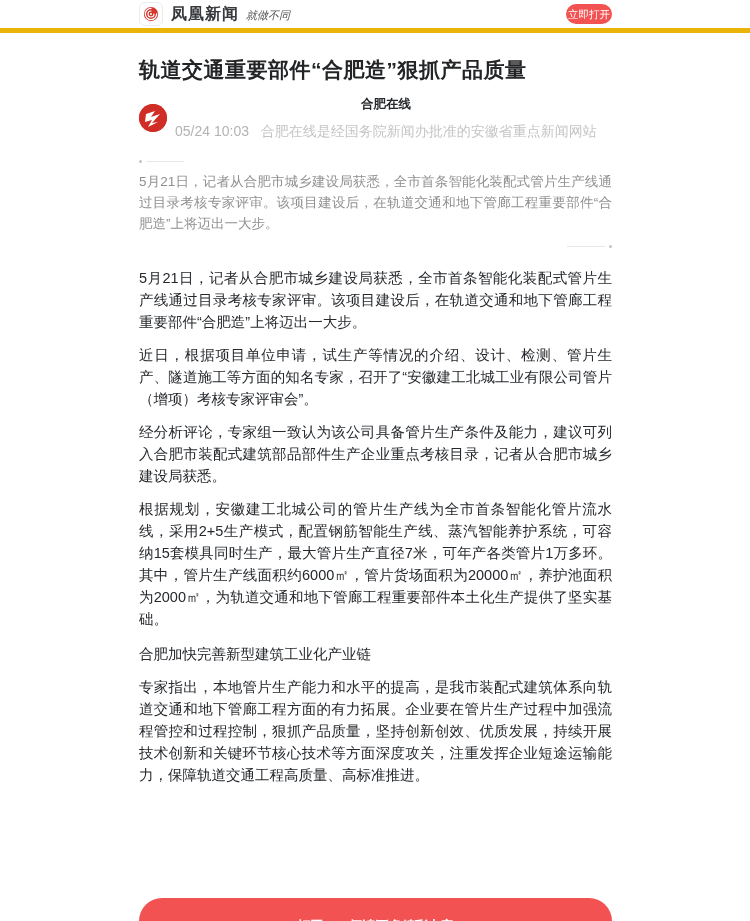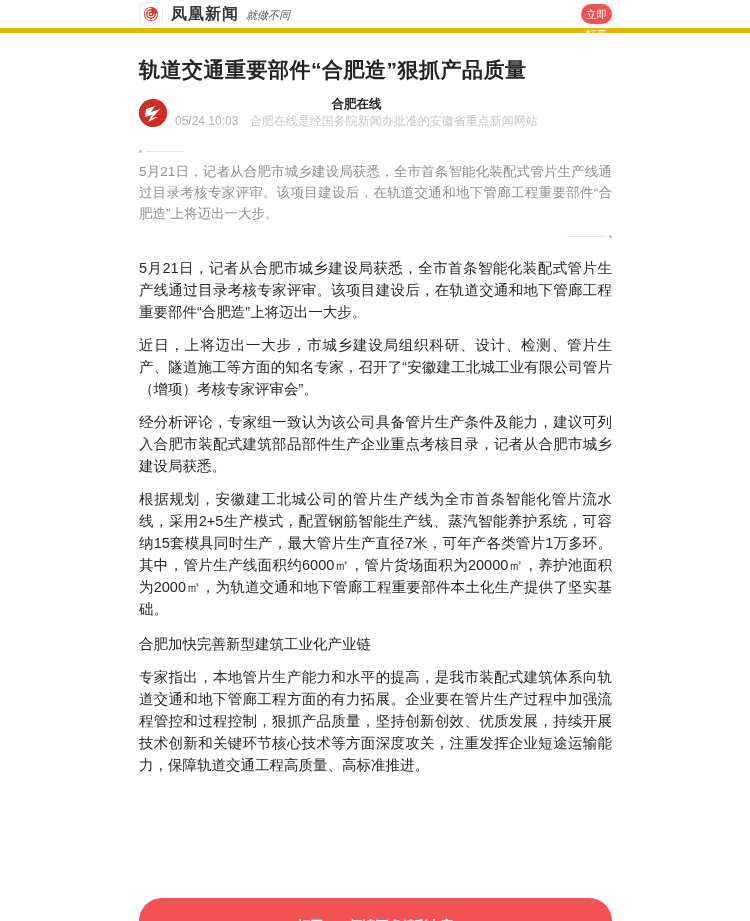--- a/index.html
+++ b/index.html
@@ -25,39 +25,39 @@
   .brand {
     font-family:"Liberation Serif","DejaVu Serif",serif;
     font-weight:bold; font-size:16px; color:#36393d; margin-left:8px; letter-spacing:1px;
   }
   .tagline {
     font-family:"Liberation Serif","DejaVu Serif",serif;
     font-style:italic; font-size:11px; color:#555; margin-left:7px; margin-top:3px;
   }
   .open-btn {
     position:absolute; right:0; top:50%; transform:translateY(-50%);
-    width:31px; height:20px; border:none; border-radius:10px;
+    width:46px; height:20px; border:none; border-radius:10px;
     background:#f25352; color:#fff; font-size:10.5px; line-height:20px;
     text-align:center; cursor:pointer; font-family:inherit;
   }
   
   .article { position:absolute; left:139px; top:33px; width:473px; }
   .title {
     margin-top:23px; font-size:21px; line-height:28px;
     font-weight:bold; color:#222426; letter-spacing:.5px;
   }
   .author-row { margin-top:13px; display:flex; align-items:center;text-align:center; }
   .avatar {
     width:28px; height:28px; border-radius:50%; background:#cf2d25;
     flex:0 0 auto; display:flex; align-items:center; justify-content:center;
     overflow:hidden;
   }
   .author-meta { margin-left:8px; }
   .author-name { font-size:12.5px; font-weight:bold; color:#26292c; line-height:15px; }
-  .author-sub { font-size:12px; line-height:14px; margin-top:2px; white-space:nowrap; }
+  .author-sub { font-size:14px; line-height:14px; margin-top:12px; white-space:nowrap; }
   .author-time { color:#b3b3b3; }
   .author-desc { color:#c5c5c5; margin-left:8px; }
   
   .summary { position:relative; margin-top:10px; padding:11px 0 22px 0; }
   .deco { display:flex; align-items:center; height:4px; }
   .deco-dot { width:3px; height:3px; border-radius:50%; background:#c3c3c3; }
   .deco-line { width:38px; height:1px; background:#e6e6e6; }
   .deco-open { justify-content:flex-start; }
   .deco-open .deco-line { margin-left:4px; }
   .deco-close { position:absolute; right:0; bottom:8px; justify-content:flex-end; }
@@ -126,21 +126,21 @@
     </div>
     <div class="summary-text">5月21日，记者从合肥市城乡建设局获悉，全市首条智能化装配式管片生产线通过目录考核专家评审。该项目建设后，在轨道交通和地下管廊工程重要部件“合肥造”上将迈出一大步。</div>
     <div class="deco deco-close">
       <span class="deco-line"></span>
       <span class="deco-dot"></span>
     </div>
   </div>
 
   <div class="body-text">
     <p class="para">5月21日，记者从合肥市城乡建设局获悉，全市首条智能化装配式管片生产线通过目录考核专家评审。该项目建设后，在轨道交通和地下管廊工程重要部件“合肥造”上将迈出一大步。</p>
-    <p class="para">近日，上将迈出一大步，市城乡建设局组织科研、设计、检测、管片生产、隧道施工等方面的知名专家，召开了“安徽建工北城工业有限公司管片（增项）考核专家评审会”。</p>
+    <p class="para">近日，根据项目单位申请，试生产等情况的介绍、设计、检测、管片生产、隧道施工等方面的知名专家，召开了“安徽建工北城工业有限公司管片（增项）考核专家评审会”。</p>
     <p class="para">经分析评论，专家组一致认为该公司具备管片生产条件及能力，建议可列入合肥市装配式建筑部品部件生产企业重点考核目录，记者从合肥市城乡建设局获悉。</p>
     <p class="para">根据规划，安徽建工北城公司的管片生产线为全市首条智能化管片流水线，采用2+5生产模式，配置钢筋智能生产线、蒸汽智能养护系统，可容纳15套模具同时生产，最大管片生产直径7米，可年产各类管片1万多环。其中，管片生产线面积约6000㎡，管片货场面积为20000㎡，养护池面积为2000㎡，为轨道交通和地下管廊工程重要部件本土化生产提供了坚实基础。</p>
     <p class="subhead">合肥加快完善新型建筑工业化产业链</p>
     <p class="para">专家指出，本地管片生产能力和水平的提高，是我市装配式建筑体系向轨道交通和地下管廊工程方面的有力拓展。企业要在管片生产过程中加强流程管控和过程控制，狠抓产品质量，坚持创新创效、优质发展，持续开展技术创新和关键环节核心技术等方面深度攻关，注重发挥企业短途运输能力，保障轨道交通工程高质量、高标准推进。</p>
 
   </div>
 
 </div>
 
 <button class="app-btn">打开APP阅读更多精彩内容</button>

